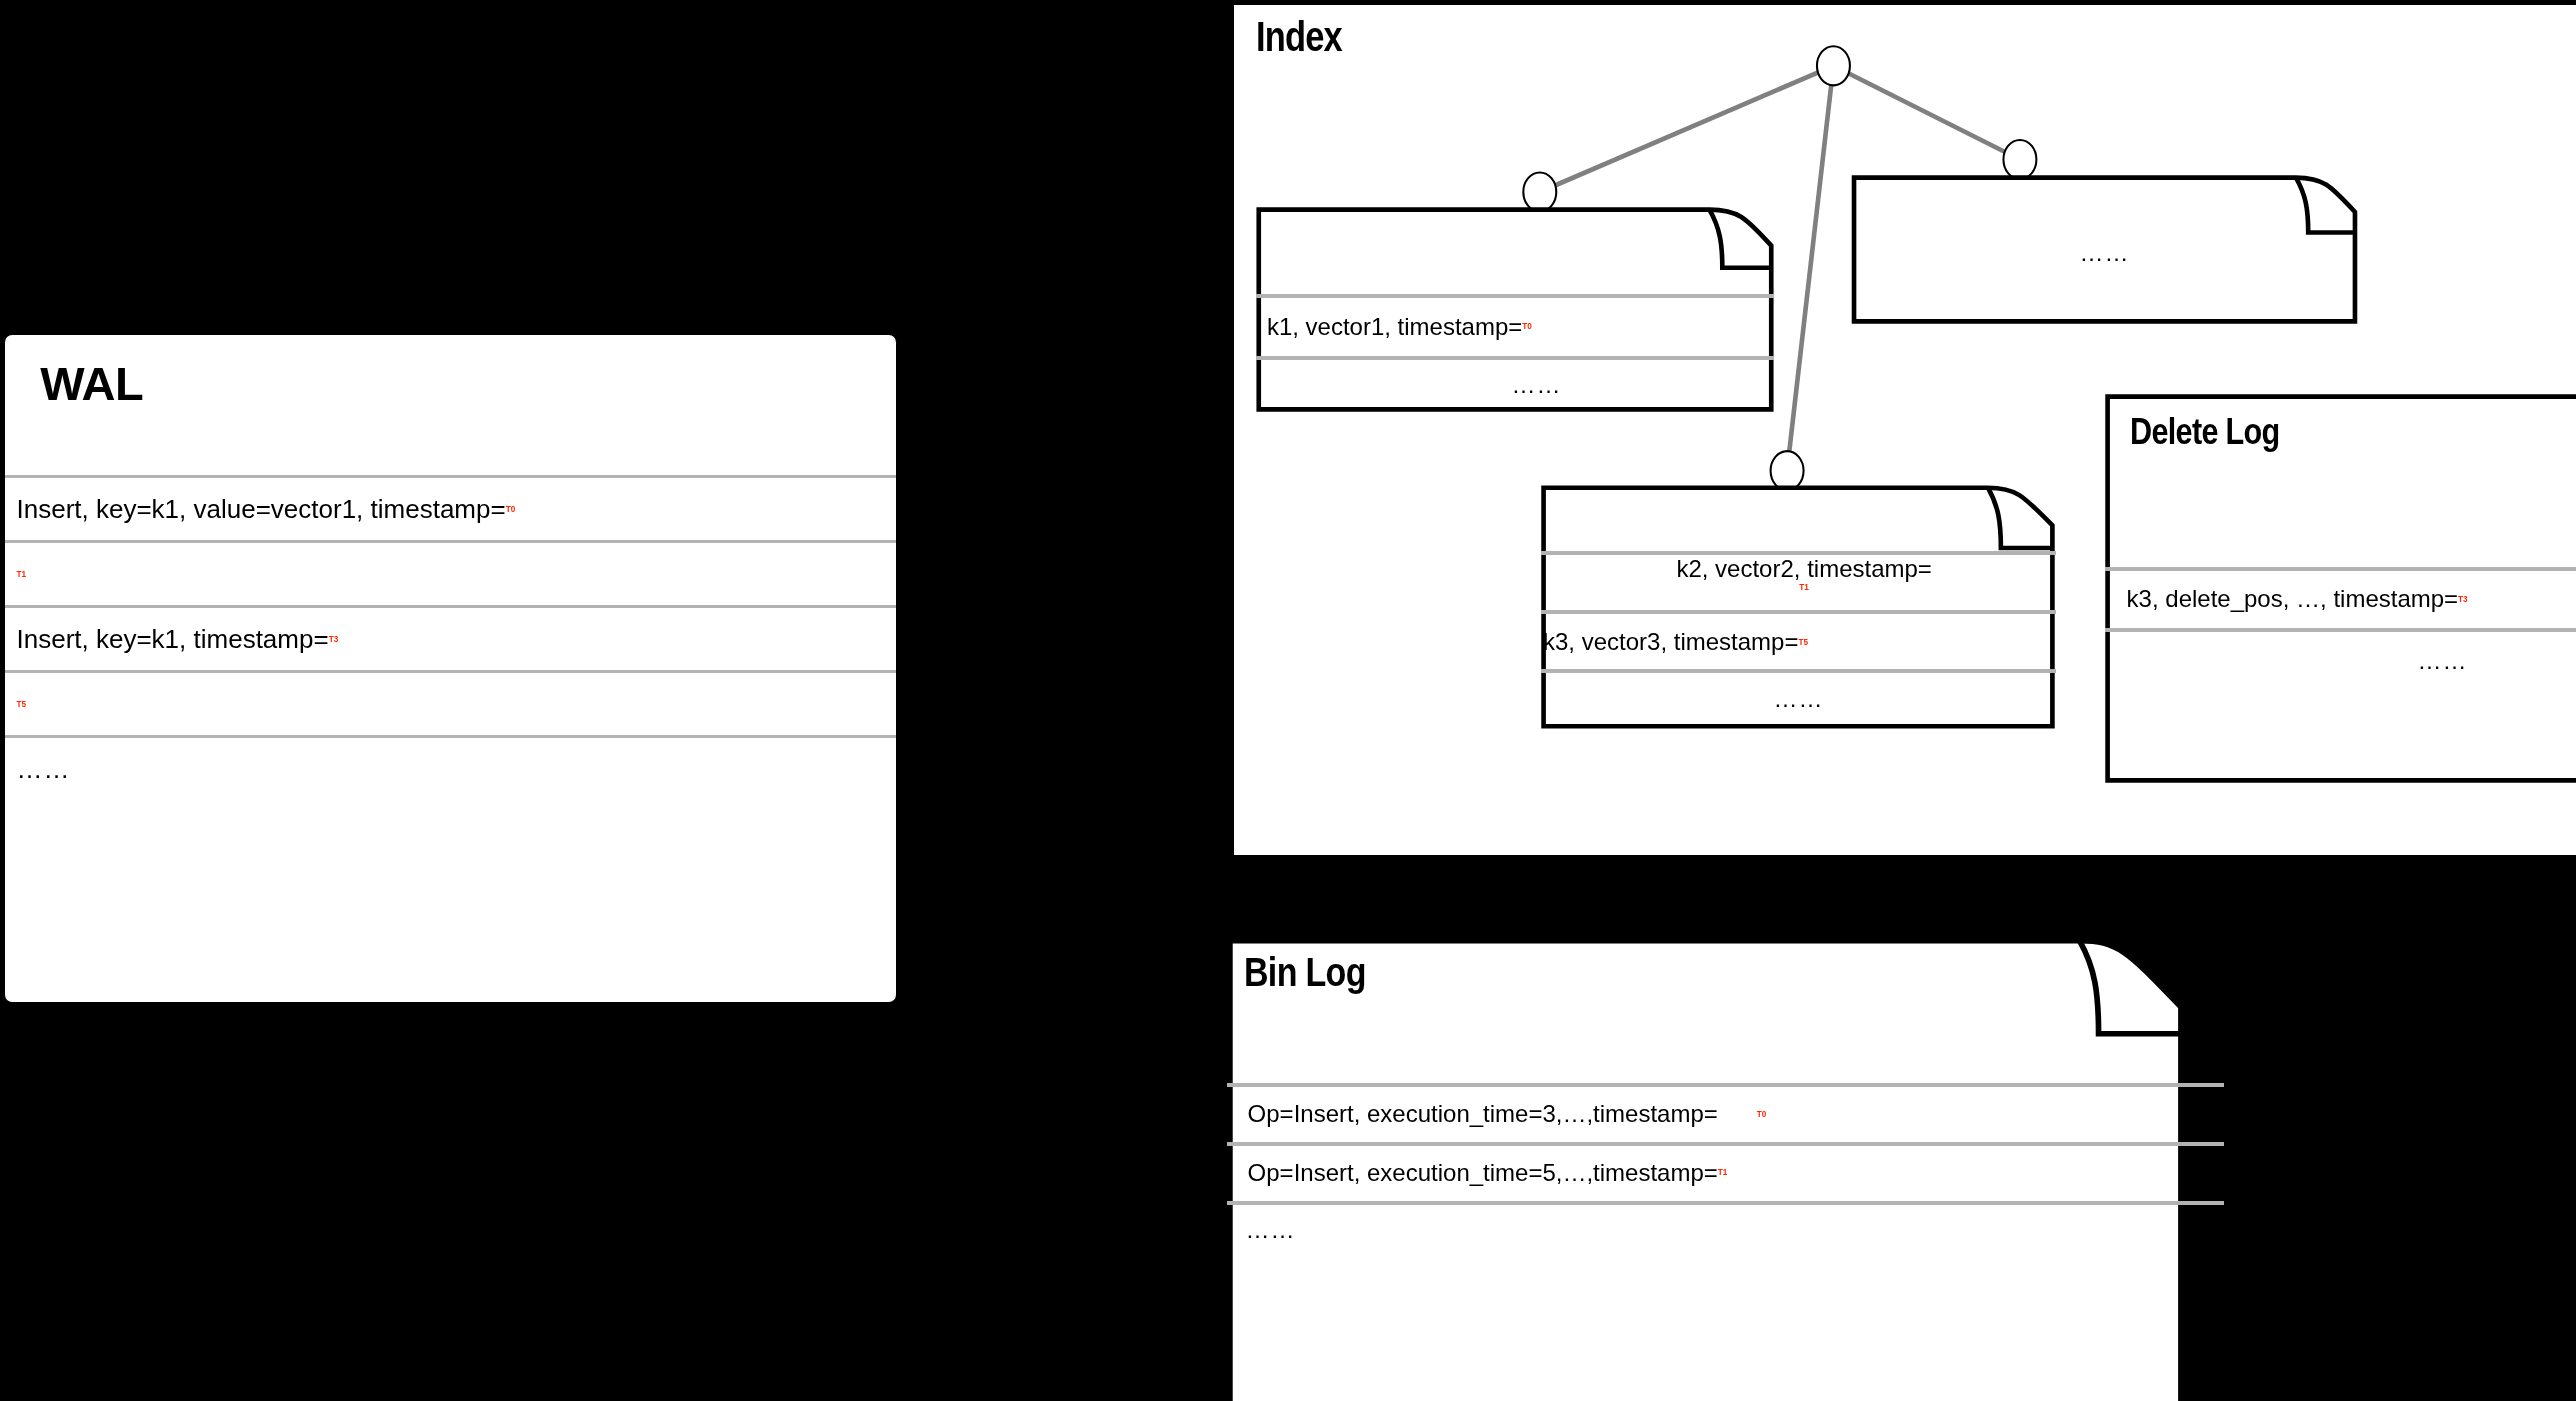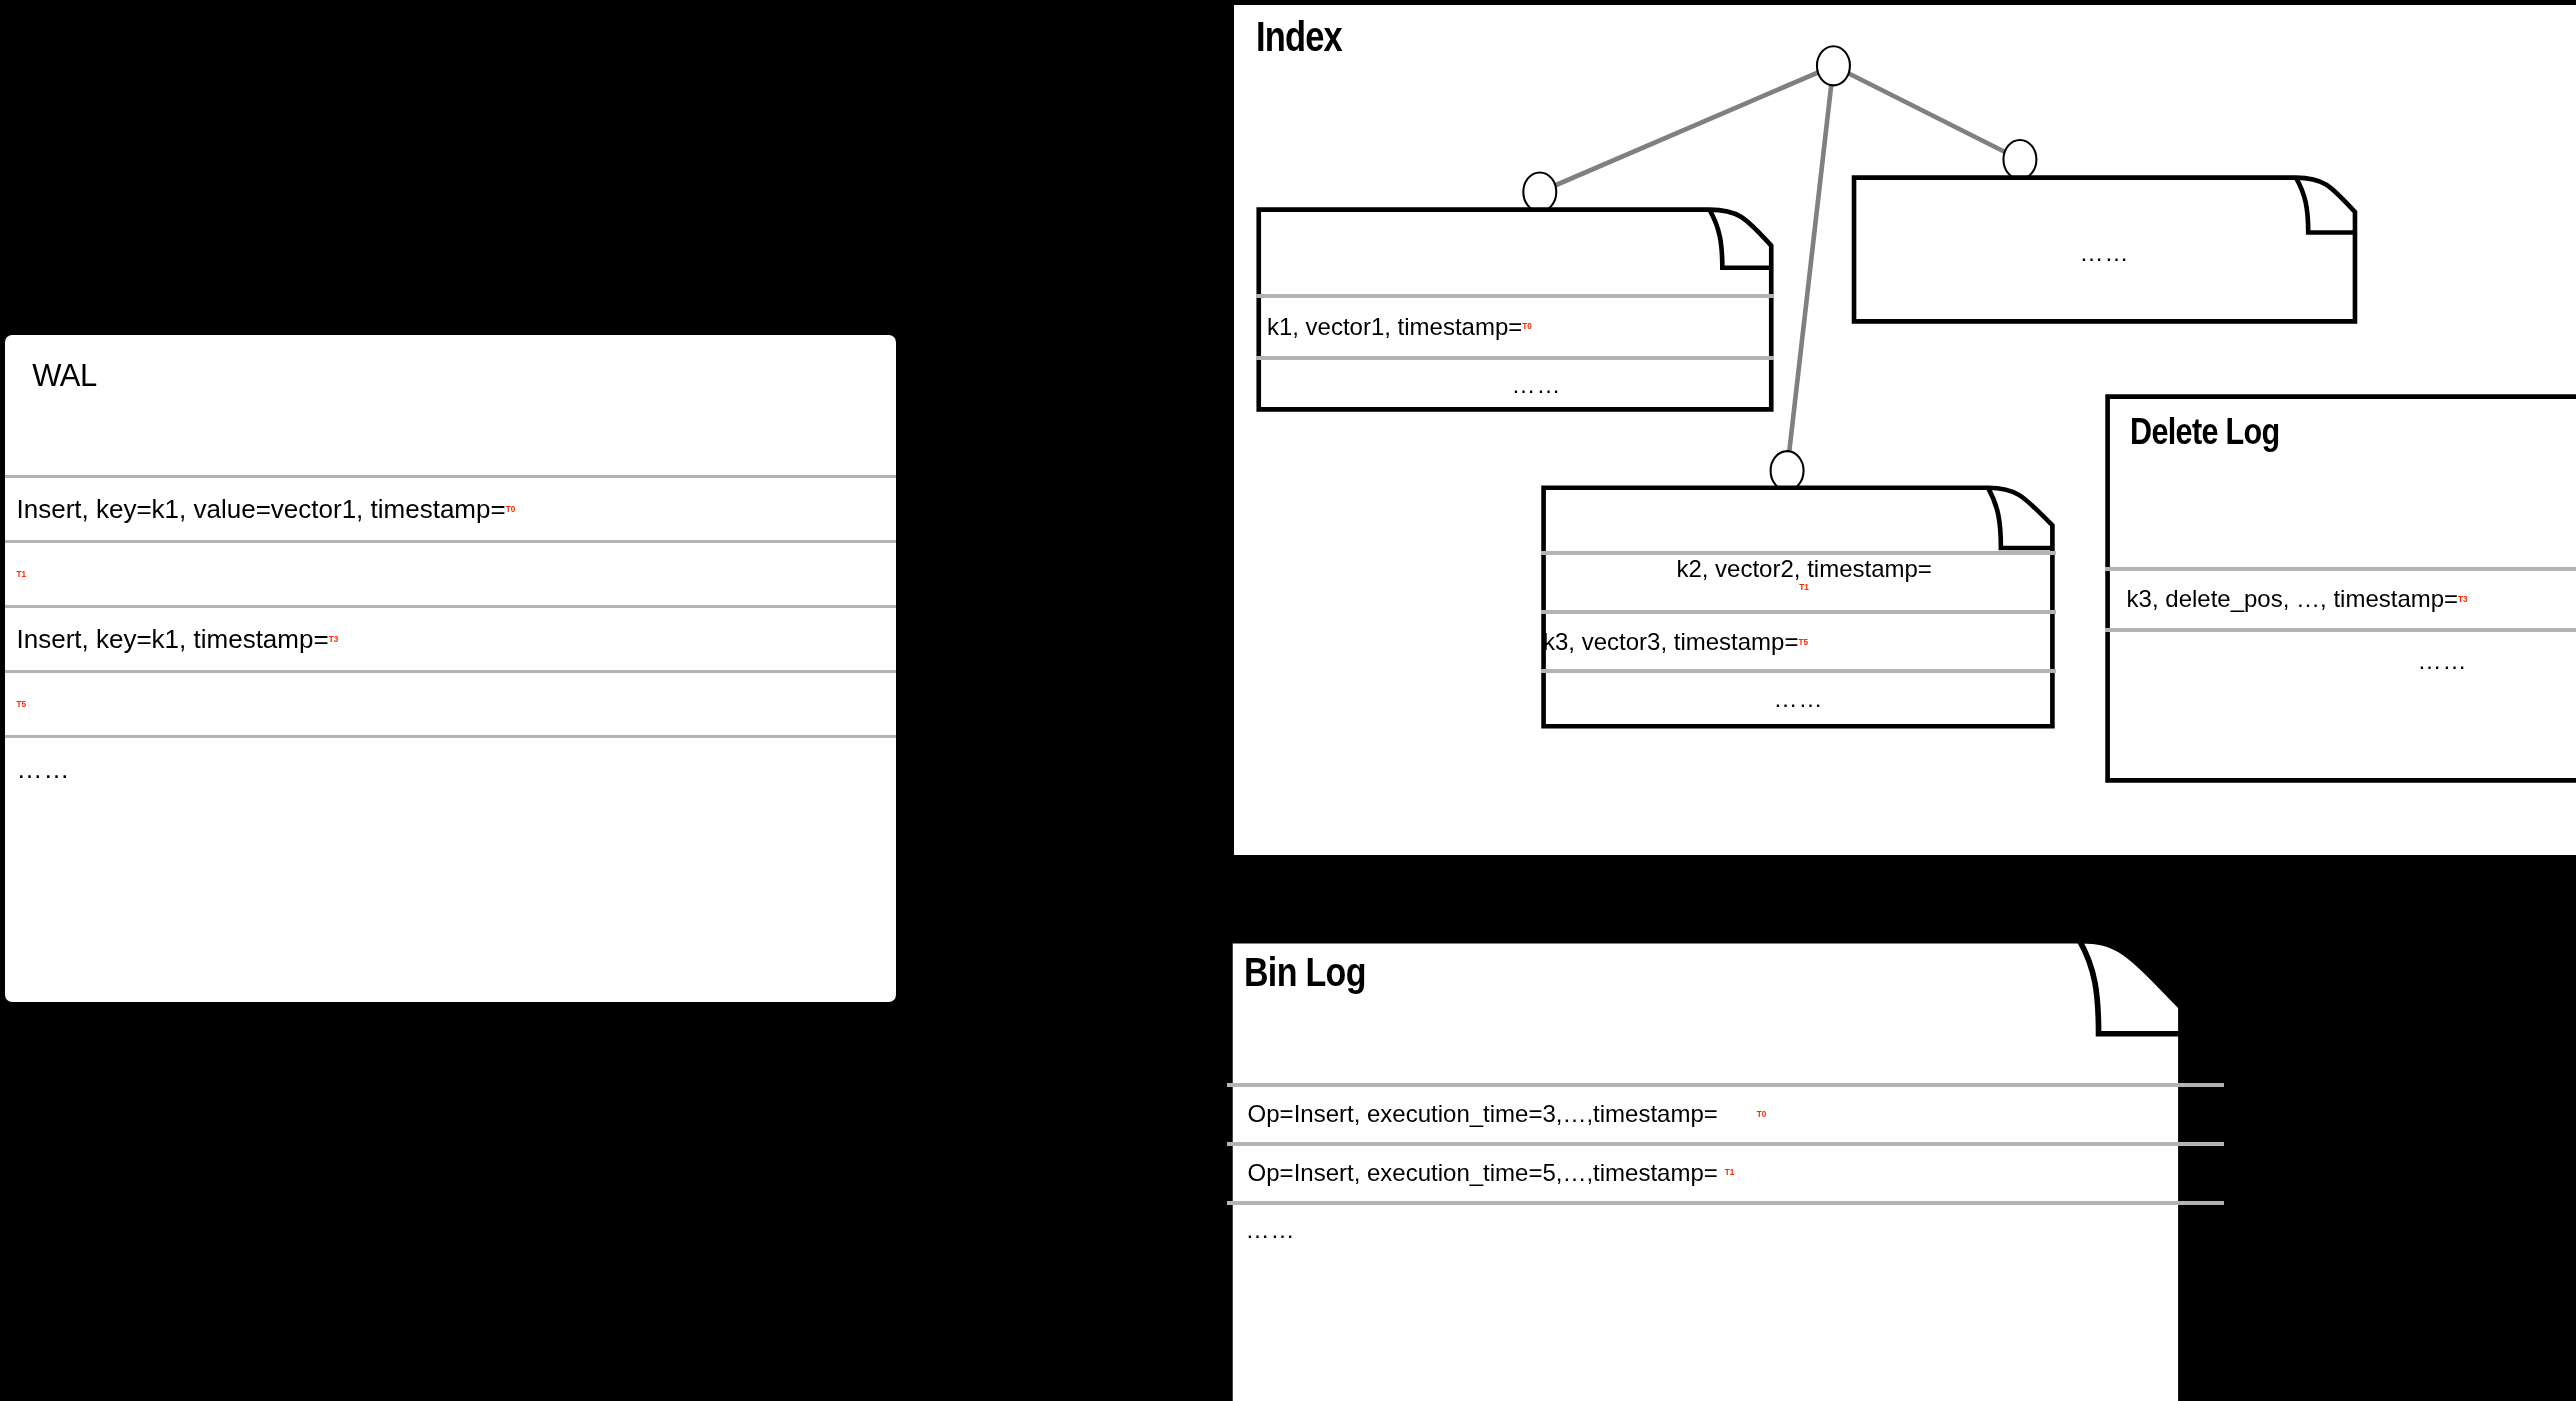--- a/index.html
+++ b/index.html
@@ -3,21 +3,21 @@
 <meta charset="utf-8">
 <style>
   html,body{margin:0;padding:0;background:#000;}
   body{width:2817px;height:1402px;position:relative;overflow:hidden;
        font-family:"Liberation Sans","DejaVu Sans",sans-serif;}
 
   .panel{position:absolute;background:#fff;box-sizing:border-box;}
 
   
   #wal{left:5.2px;top:335px;width:891px;height:667px;border-radius:7.2px;}
-  .wal-title{position:absolute;left:27px;top:25px;font-size:31px;font-weight:normal;
+  .wal-title{position:absolute;left:35px;top:25px;font-size:47px;font-weight:bold;
              color:#000;letter-spacing:-0.5px;line-height:1;}
   .wal-rows{position:absolute;left:0;top:140px;width:100%;}
   .wal-row{height:65px;box-sizing:border-box;border-top:3.6px solid #b3b3b3;
            display:flex;align-items:center;padding-left:11.3px;}
   .wal-row span.txt{font-size:26px;color:#000;white-space:nowrap;}
 
   .ts{color:#ff2600;font-weight:bold;}
 
   
   #index{left:1234px;top:5.2px;width:1577px;height:850px;}
@@ -162,21 +162,21 @@
     <path d="M1655 5 C1685 58 1692 106 1692 186 H1852" fill="none" stroke="#000000" stroke-width="11"></path>
   </svg>
   <div class="bl-title">Bin Log</div>
   <div class="divider" style="top:145px;width:997px;"></div>
   <div class="divider" style="top:204px;width:997px;"></div>
   <div class="divider" style="top:263px;width:997px;"></div>
   <div class="drow" style="position:absolute;top:148px;height:56px;padding-left:20.6px;display:flex;align-items:center;gap:39px;">
     <span class="txt">Op=Insert, execution_time=3,…,timestamp=</span>
       <span class="ts">T0</span>
   </div>
-  <div class="drow" style="position:absolute;top:208px;height:53px;padding-left:20.6px;display:flex;align-items:center;gap:7px;">
+  <div class="drow" style="position:absolute;top:208px;height:53px;padding-left:20.6px;display:flex;align-items:center;">
     <span class="txt">Op=Insert, execution_time=5,…,timestamp=</span>
       <span class="ts">T1</span>
   </div>
   <div class="drow" style="position:absolute;top:266px;height:52px;padding-left:18.5px;display:flex;align-items:center;">
     <span class="txt dots">……</span>
   </div>
 </div>
 
 
 </body></html>

